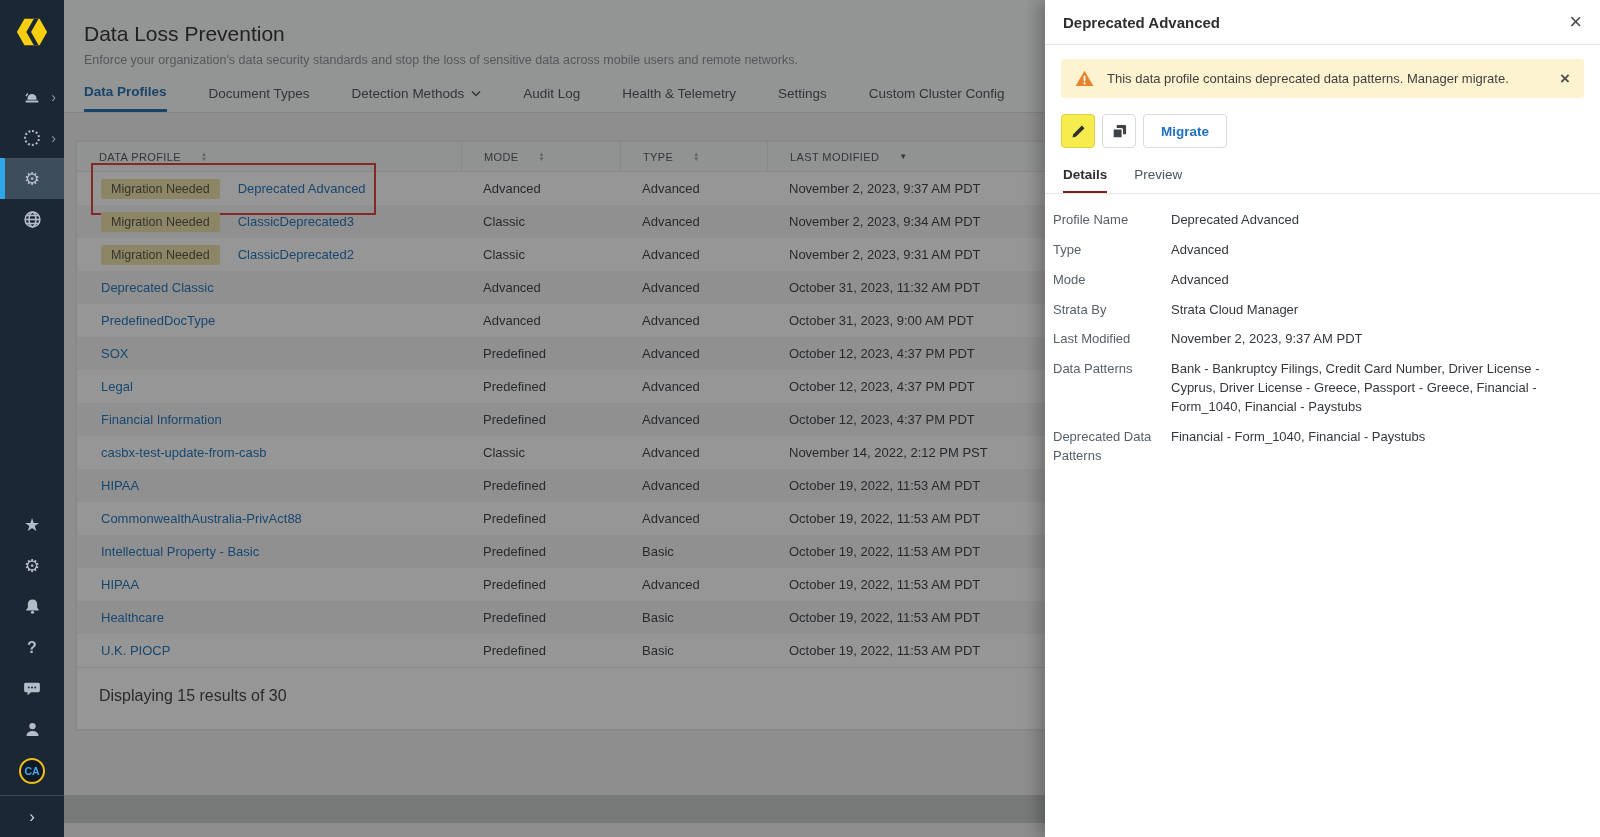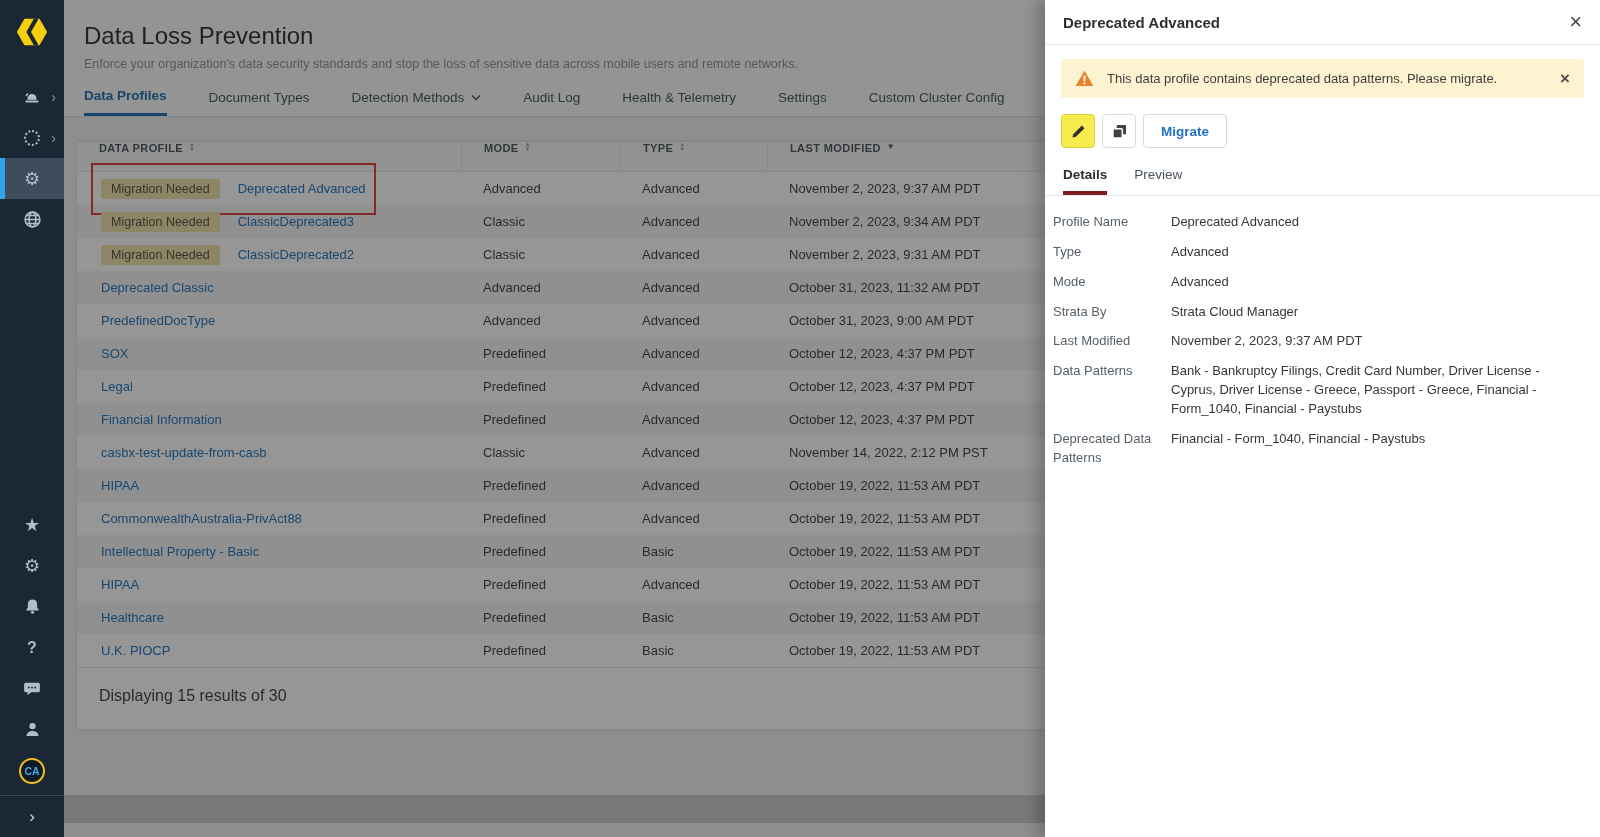--- a/index.html
+++ b/index.html
@@ -16,32 +16,32 @@
   .sitem.active { background:#3d4d5c; }
   .sitem.active::before { content:""; position:absolute; left:0; top:0; width:5px; height:100%; background:#2ea7e8; }
   .side-chevron { position:absolute; right:8px; top:50%; transform:translateY(-50%); font-size:14px; color:#8f9aa5; line-height:1; }
   .dotted-circle { width:16px; height:16px; border:2px dotted #b3bdc7; border-radius:50%; }
   .avatar { width:26px; height:26px; border-radius:50%; border:2px solid #f0bf17; background:#0e1a26; color:#4aa7e8; font-size:10.5px; font-weight:bold; display:flex; align-items:center; justify-content:center; }
   .sfooter { position:absolute; bottom:0; left:0; width:64px; height:42px; border-top:1px solid rgba(255,255,255,0.15); display:flex; align-items:center; justify-content:center; color:#cfd6dc; font-size:17px; cursor:pointer; }
 
   
   .main { position:absolute; left:64px; top:0; right:0; bottom:0; background:#f0f1f1; }
   .main-header { background:#fafbfb; padding:22px 0 0 20px; border-bottom:1px solid #dcdfe1; }
-  .page-title { font-size:24px; color:#2f2f2f; }
+  .page-title { font-size:21px; color:#2f2f2f; }
   .page-subtitle { margin-top:7px; font-size:12.5px; color:#8c9196; }
   .tabs { display:flex; margin-top:17px; }
   .tab { margin-right:42px; padding-bottom:10px; font-size:13.5px; color:#4a545e; cursor:pointer; display:flex; align-items:center; gap:7px; }
   .tab.active { color:#1f6eb0; font-weight:bold; border-bottom:3px solid #1f6eb0; }
 
   .card { position:absolute; left:12px; top:140px; width:1010px; background:#fff; border:1px solid #e2e4e5; box-shadow:0 1px 2px rgba(0,0,0,0.05); }
   .card-title-row { padding:19px 22px 17px 22px; font-size:15.5px; font-weight:bold; color:#2f2f2f; }
   .card-count { color:#9aa0a5; font-weight:normal; }
   .thead, .trow { display:grid; grid-template-columns:384px 159px 147px 1fr; align-items:center; }
   .thead { height:31px; background:#f7f8f8; border-top:1px solid #e4e6e7; border-bottom:1px solid #e4e6e7; }
-  .th { padding-left:22px; font-size:11px; font-weight:bold; letter-spacing:0.4px; color:#4e555c; display:flex; gap:6px; height:100%; cursor:pointer; }
+  .th { padding-left:22px; font-size:11px; font-weight:normal; letter-spacing:0.4px; color:#4e555c; display:flex; align-items:center; gap:20px; height:100%; cursor:pointer; }
   .th + .th { border-left:1px solid #e4e6e7; }
   .sort-both { display:flex; flex-direction:column; font-size:6px; line-height:5px; color:#9aa2a9; }
   .sort-desc { font-size:8px; color:#555; }
   .trow { height:33px; }
   .trow.odd { background:#f4f5f6; }
   .cell { padding-left:22px; font-size:13px; color:#3a3f45; white-space:nowrap; overflow:hidden; }
   .cell.c1 { padding-left:14px; }
   .pwrap { display:inline-flex; align-items:center; gap:18px; padding:14px 8px; border:2px solid transparent; }
   .trow.selected .pwrap { border-color:#e23c3c; }
   .plink { color:#2073ba; text-decoration:none; cursor:pointer; }
@@ -61,21 +61,21 @@
   .banner { margin:14px 16px 0 16px; background:#fdf3d0; border-radius:3px; padding:11px 14px; display:flex; align-items:center; gap:13px; }
   .banner-text { flex:1; font-size:13px; color:#3f3f3f; }
   .banner-close { font-size:17px; font-weight:bold; color:#4f4f4f; cursor:pointer; line-height:1; }
   .actions { margin:16px 16px 0 16px; display:flex; gap:7px; }
   .btn-icon { width:34px; height:34px; border-radius:4px; display:flex; align-items:center; justify-content:center; cursor:pointer; }
   .btn-edit { background:#f7ec4e; border:1px solid #e0d03f; }
   .btn-clone { background:#fff; border:1px solid #d8dadb; }
   .btn-migrate { height:34px; padding:16px 17px; background:#fff; border:1px solid #d8dadb; border-radius:4px; color:#2272c3; font-size:13.5px; font-weight:bold; cursor:pointer; display:flex; align-items:center; }
   .ptabs { margin-top:19px; padding:0 18px; border-bottom:1px solid #e5e6e7; display:flex; }
   .ptab { margin-right:27px; padding-bottom:9px; font-size:13.5px; color:#4a545e; cursor:pointer; }
-  .ptab.active { color:#2f2f2f; font-weight:bold; border-bottom:4px solid #7f1d1d; }
+  .ptab.active { color:#2f2f2f; font-weight:bold; border-bottom:2px solid #7f1d1d; }
   .details { padding:17px 8px; }
   .drow { display:flex; margin-bottom:11px; }
   .dlabel { width:118px; flex:0 0 118px; font-size:13px; color:#566069; line-height:1.45; }
   .dvalue { flex:1; max-width:378px; font-size:13px; color:#33383d; line-height:1.45; }
 </style>
 </head>
 <body>
 
 <div class="sidebar">
   <div class="logo-wrap">
@@ -351,21 +351,21 @@
     <span class="panel-title">Deprecated Advanced</span>
     <span class="close-x">×</span>
   </div>
 
   <div class="banner">
     <svg width="19" height="17" viewBox="0 0 19 17">
       <path d="M9.5 0.8 18.4 16H0.6z" fill="#e8832c"></path>
       <rect x="8.6" y="5.4" width="1.8" height="6" rx="0.9" fill="#fff"></rect>
       <circle cx="9.5" cy="13.4" r="1.1" fill="#fff"></circle>
     </svg>
-    <span class="banner-text">This data profile contains deprecated data patterns. Please migrate.</span>
+    <span class="banner-text">This data profile contains deprecated data patterns. Manager migrate.</span>
     <span class="banner-close">×</span>
   </div>
 
   <div class="actions">
     <div class="btn-icon btn-edit">
       <svg width="15" height="15" viewBox="0 0 16 16">
         <path d="M11.6 1.6 14.4 4.4 5.2 13.6 1.6 14.4 2.4 10.8z" fill="#2f2f2f"></path>
       </svg>
     </div>
     <div class="btn-icon btn-clone">

